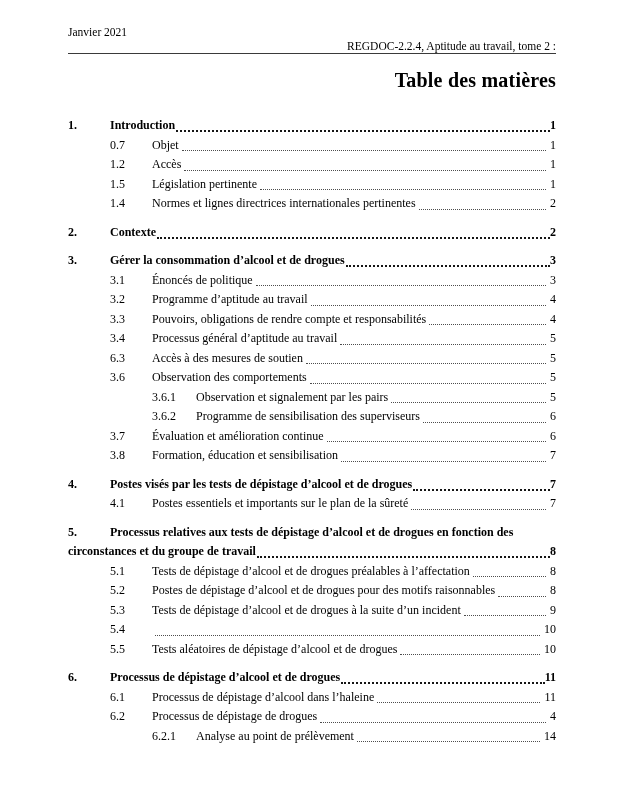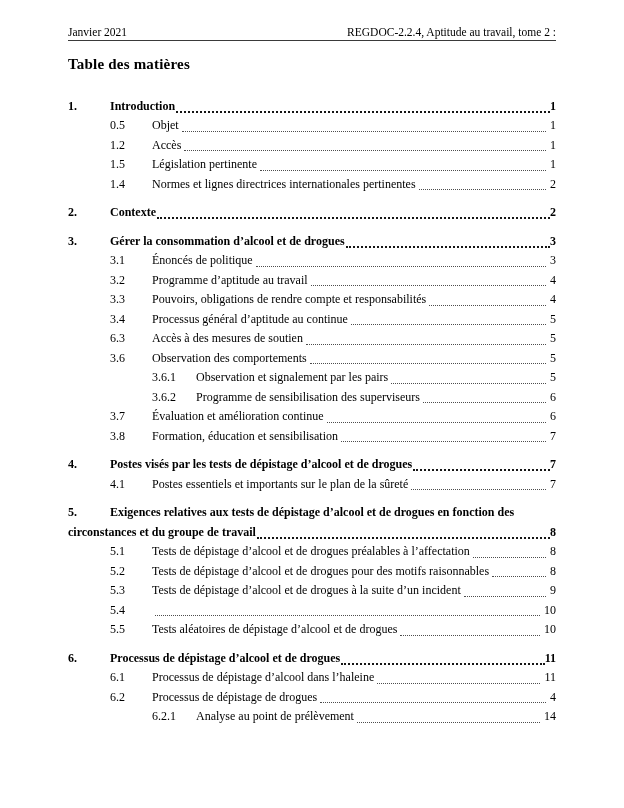--- a/index.html
+++ b/index.html
@@ -16,28 +16,29 @@
   }
   
   .header {
     display: flex;
     justify-content: space-between;
     align-items: flex-end;
     border-bottom: 1px solid #3a3a3a;
     padding-bottom: 0;
     font-size: 11.5px;
     line-height: 13.5px;
+    flex-direction: column;
   }
   .header-date { align-self: flex-start; white-space: nowrap; }
   .header-right { text-align: left; }
   
   .doc-title {
-    font-size: 15px;
+    font-size: 20px;
     font-weight: bold;
-    text-align: left;
+    text-align: right;
     margin: 15px 0 24px 0;
     letter-spacing: 0.2px;
   }
   
   .toc { font-size: 12px; }
   .toc-row { line-height: 19.5px; }
   .toc-row.level1 { font-weight: bold; margin-top: 9px; }
   .toc-line { display: flex; align-items: baseline; }
   .toc-num { flex: 0 0 auto; }
   .level1 .toc-num { width: 42px; }
@@ -77,21 +78,21 @@
       <div class="toc-row level1">
         <div class="toc-line">
           <span class="toc-num">1.</span>
           <span class="toc-title">Introduction</span>
           <span class="leader"></span>
           <span class="toc-page">1</span>
         </div>
       </div>
       <div class="toc-row level2">
         <div class="toc-line">
-          <span class="toc-num">0.5</span>
+          <span class="toc-num">0.7</span>
           <span class="toc-title">Objet</span>
           <span class="leader"></span>
           <span class="toc-page">1</span>
         </div>
       </div>
       <div class="toc-row level2">
         <div class="toc-line">
           <span class="toc-num">1.2</span>
           <span class="toc-title">Accès</span>
           <span class="leader"></span>
@@ -150,21 +151,21 @@
         <div class="toc-line">
           <span class="toc-num">3.3</span>
           <span class="toc-title">Pouvoirs, obligations de rendre compte et responsabilités</span>
           <span class="leader"></span>
           <span class="toc-page">4</span>
         </div>
       </div>
       <div class="toc-row level2">
         <div class="toc-line">
           <span class="toc-num">3.4</span>
-          <span class="toc-title">Processus général d’aptitude au continue</span>
+          <span class="toc-title">Processus général d’aptitude au travail</span>
           <span class="leader"></span>
           <span class="toc-page">5</span>
         </div>
       </div>
       <div class="toc-row level2">
         <div class="toc-line">
           <span class="toc-num">6.3</span>
           <span class="toc-title">Accès à des mesures de soutien</span>
           <span class="leader"></span>
           <span class="toc-page">5</span>
@@ -222,40 +223,40 @@
         <div class="toc-line">
           <span class="toc-num">4.1</span>
           <span class="toc-title">Postes essentiels et importants sur le plan de la sûreté</span>
           <span class="leader"></span>
           <span class="toc-page">7</span>
         </div>
       </div>
       <div class="toc-row level1">
         <div class="toc-line">
           <span class="toc-num">5.</span>
-          <span class="toc-title">Exigences relatives aux tests de dépistage d’alcool et de drogues en fonction des</span>
+          <span class="toc-title">Processus relatives aux tests de dépistage d’alcool et de drogues en fonction des</span>
         </div>
         <div class="toc-line">
           <span class="toc-title">circonstances et du groupe de travail</span>
           <span class="leader"></span>
           <span class="toc-page">8</span>
         </div>
       </div>
       <div class="toc-row level2">
         <div class="toc-line">
           <span class="toc-num">5.1</span>
           <span class="toc-title">Tests de dépistage d’alcool et de drogues préalables à l’affectation</span>
           <span class="leader"></span>
           <span class="toc-page">8</span>
         </div>
       </div>
       <div class="toc-row level2">
         <div class="toc-line">
           <span class="toc-num">5.2</span>
-          <span class="toc-title">Tests de dépistage d’alcool et de drogues pour des motifs raisonnables</span>
+          <span class="toc-title">Postes de dépistage d’alcool et de drogues pour des motifs raisonnables</span>
           <span class="leader"></span>
           <span class="toc-page">8</span>
         </div>
       </div>
       <div class="toc-row level2">
         <div class="toc-line">
           <span class="toc-num">5.3</span>
           <span class="toc-title">Tests de dépistage d’alcool et de drogues à la suite d’un incident</span>
           <span class="leader"></span>
           <span class="toc-page">9</span>

